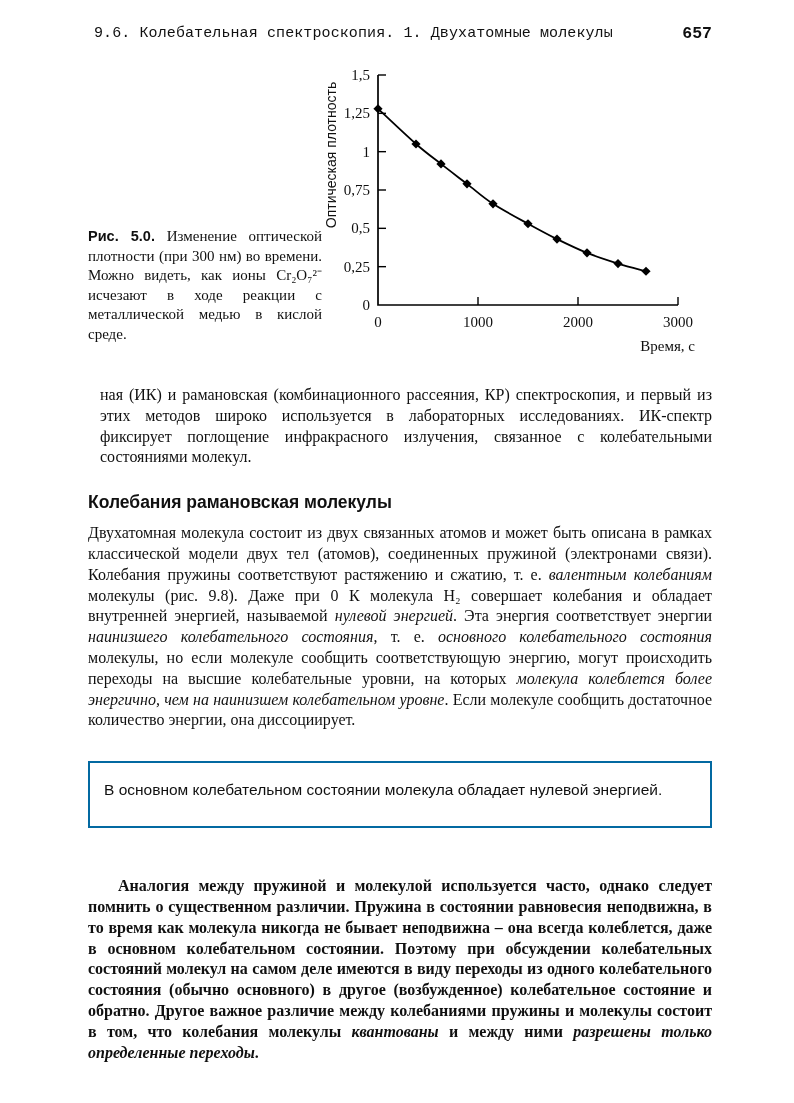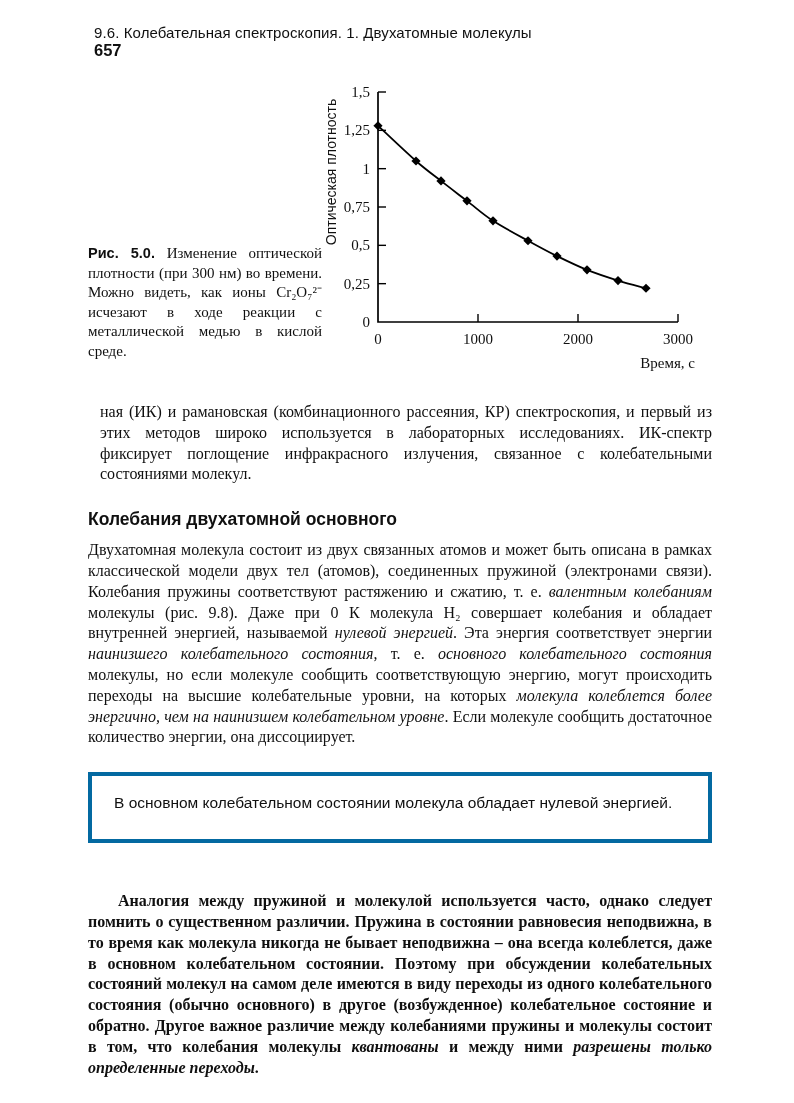--- a/index.html
+++ b/index.html
@@ -6,23 +6,23 @@
   html,body{margin:0;padding:0;background:#ffffff;}
   body{
     width:794px;height:1103px;overflow:hidden;
     font-family:"Liberation Serif",serif;color:#101010;
     position:relative;
   }
   .page{padding:24px 82px 0 88px;width:624px;}
 
   
   .running-head{
-    display:flex;justify-content:space-between;align-items:flex-start;
-    font-family:Liberation Sans, sans-serif;
-    font-size:15px;padding-left:6px;flex-direction:column;
+    display:flex;justify-content:space-between;align-items:center;
+    font-family:Liberation Mono, monospace;
+    font-size:15px;padding-left:6px;
   }
   .running-head .title{letter-spacing:.1px;}
   .running-head .pageno{font-weight:bold;font-size:16.5px;}
 
   
   .figure-row{display:flex;margin-top:16px;height:306px;}
   .figure-caption{
     width:234px;flex:none;margin-top:168px;
     font-size:15px;line-height:19.6px;text-align:justify;
   }
@@ -41,23 +41,23 @@
     font-size:17.5px;font-weight:bold;
     margin:24px 0 10px 0;
   }
   .para-analogy{margin-top:48px;text-indent:30px;font-weight:bold;}
 
   .seg-i{font-style:italic;}
   .seg-b{font-weight:bold;font-family:"Liberation Sans",sans-serif;font-size:14.5px;}
 
   
   .callout{
-    margin-top:24px;
-    border:4px solid #0369a1;
-    padding:15px 22px 24px 22px;
+    margin-top:30px;
+    border:2px solid #0369a1;
+    padding:15px 22px 24px 14px;
     font-family:"Liberation Sans",sans-serif;
     font-size:15.5px;line-height:24px;text-align:left;
   }
 </style>
 </head>
 <body>
 
 <div class="page">
 
   <div class="running-head">
@@ -102,21 +102,21 @@
           <path d="M 296 200 L 300.6 204.6 L 296 209.2 L 291.4 204.6 Z" fill="#000000"></path>
           <path d="M 324 207.66666666666666 L 328.6 212.26666666666665 L 324 216.86666666666665 L 319.4 212.26666666666665 Z" fill="#000000"></path>
           <text x="373" y="292" text-anchor="end" font-size="15">Время, с</text>
           <text x="14" y="96" text-anchor="middle" font-size="14" class="sans" transform="rotate(-90 14 96)">Оптическая плотность</text>
         </svg>
     </div>
   </div>
 
   <p class="para para-intro">ная (ИК) и рамановская (комбинационного рассеяния, КР) спектроскопия, и первый из этих методов широко используется в лабораторных исследованиях. ИК-спектр фиксирует поглощение инфракрасного излучения, связанное с колебательными состояниями молекул.</p>
 
-  <h2 class="section-heading">Колебания двухатомной основного</h2>
+  <h2 class="section-heading">Колебания рамановская молекулы</h2>
 
   <p class="para"><span>Двухатомная молекула состоит из двух связанных атомов и может быть описана в рамках классической модели двух тел (атомов), соединенных пружиной (электронами связи). Колебания пружины соответствуют растяжению и сжатию, т. е. </span><span class="seg-i">валентным колебаниям</span><span> молекулы (рис. 9.8). Даже при 0 К молекула H₂ совершает колебания и обладает внутренней энергией, называемой </span><span class="seg-i">нулевой энергией</span><span>. Эта энергия соответствует энергии </span><span class="seg-i">наинизшего колебательного состояния</span><span>, т. е. </span><span class="seg-i">основного колебательного состояния</span><span> молекулы, но если молекуле сообщить соответствующую энергию, могут происходить переходы на высшие колебательные уровни, на которых </span><span class="seg-i">молекула колеблется более энергично, чем на наинизшем колебательном уровне</span><span>. Если молекуле сообщить достаточное количество энергии, она диссоциирует.</span></p>
 
   <div class="callout">
     <span>В основном колебательном состоянии молекула обладает нулевой энергией.</span>
   </div>
 
   <p class="para para-analogy"><span>Аналогия между пружиной и молекулой используется часто, однако следует помнить о существенном различии. Пружина в состоянии равновесия неподвижна, в то время как молекула никогда не бывает неподвижна – она всегда колеблется, даже в основном колебательном состоянии. Поэтому при обсуждении колебательных состояний молекул на самом деле имеются в виду переходы из одного колебательного состояния (обычно основного) в другое (возбужденное) колебательное состояние и обратно. Другое важное различие между колебаниями пружины и молекулы состоит в том, что колебания молекулы </span><span class="seg-i">квантованы</span><span> и между ними </span><span class="seg-i">разрешены только определенные переходы</span><span>.</span></p>
 
 </div>

